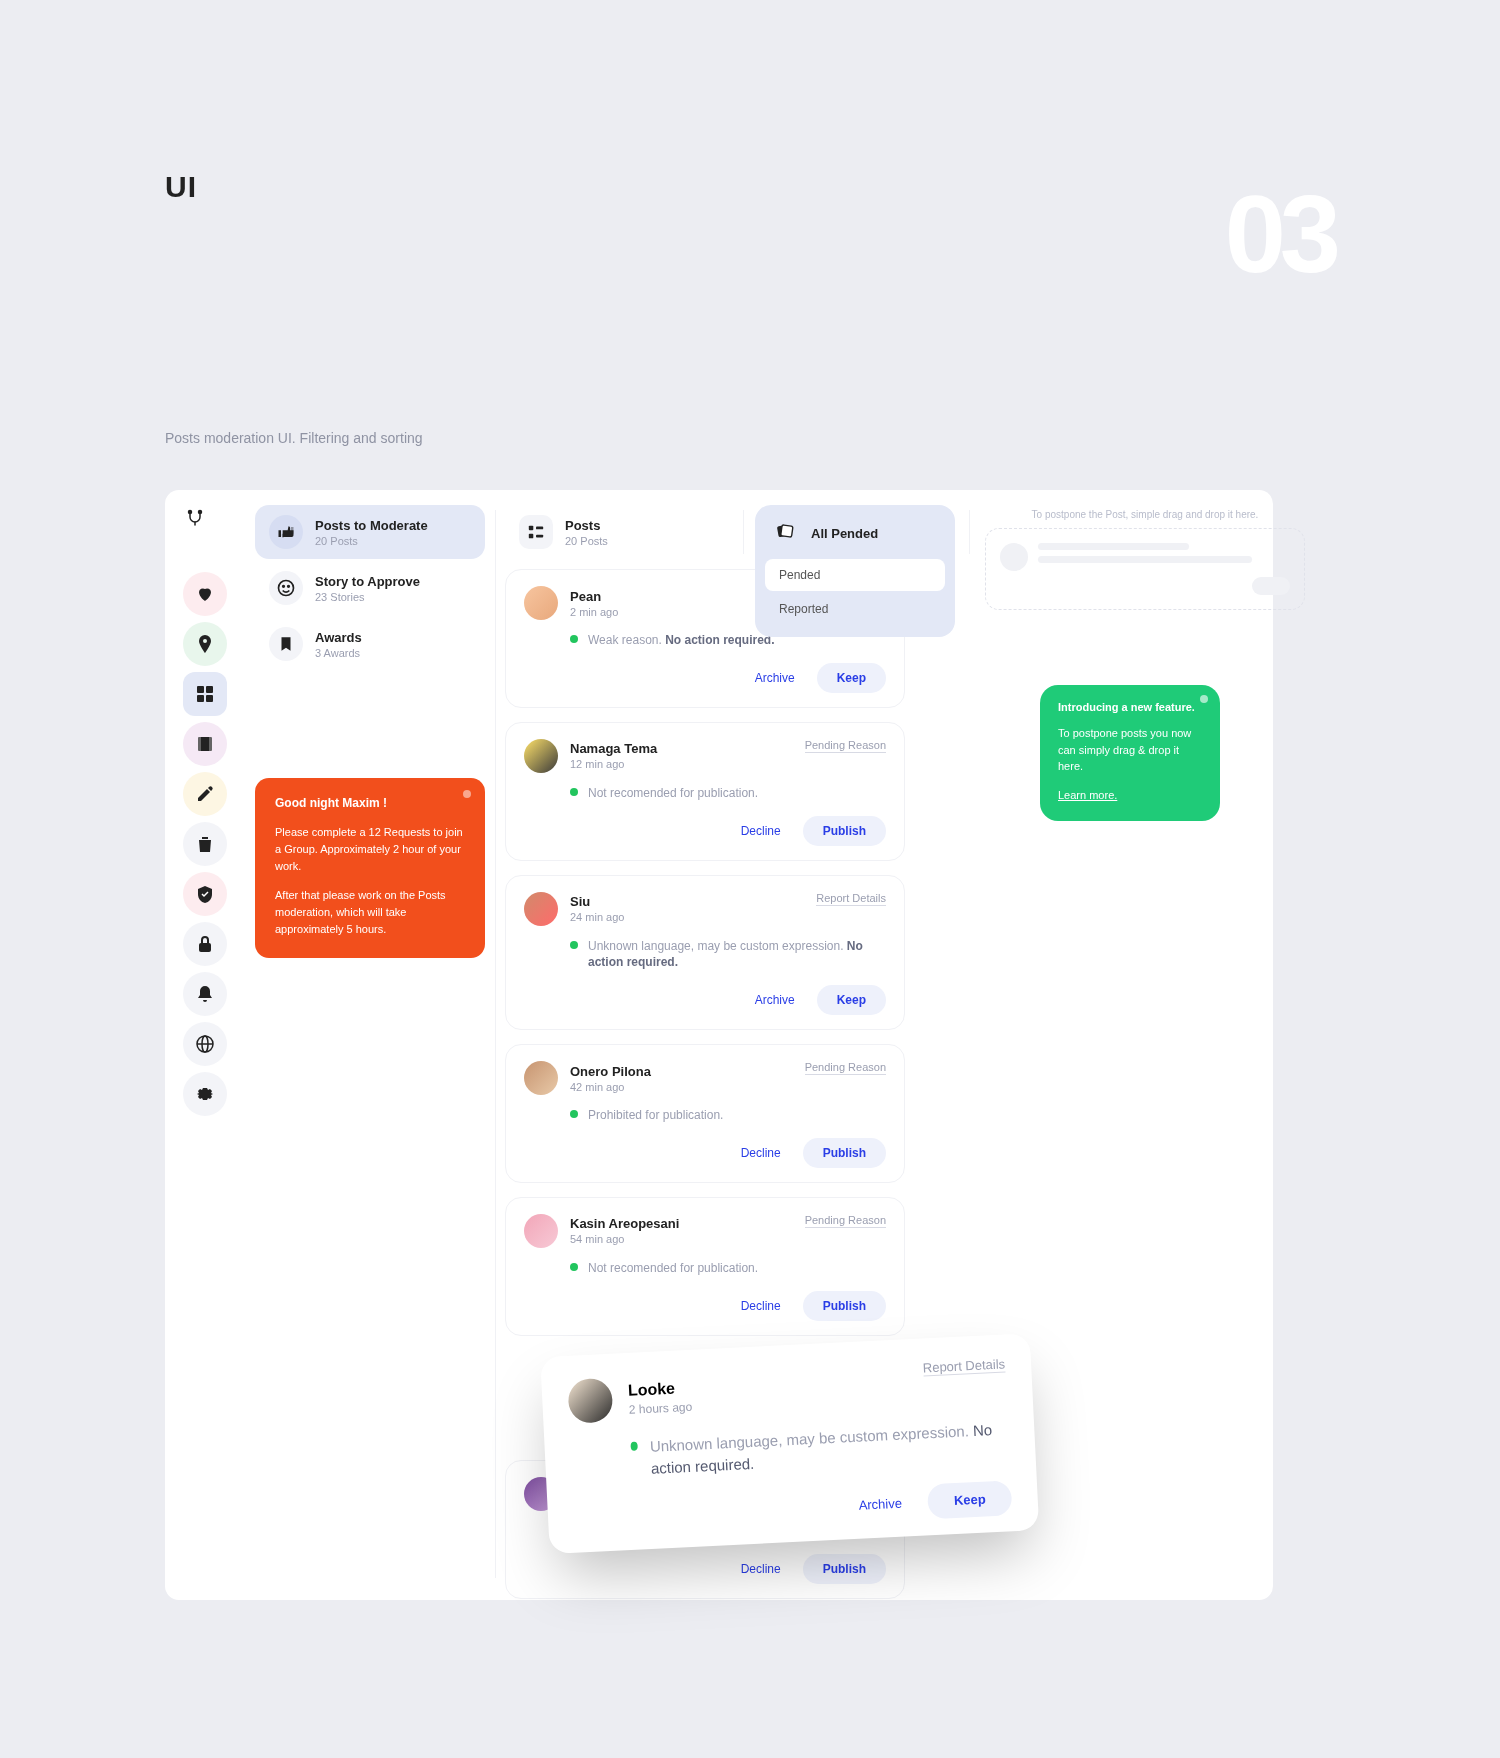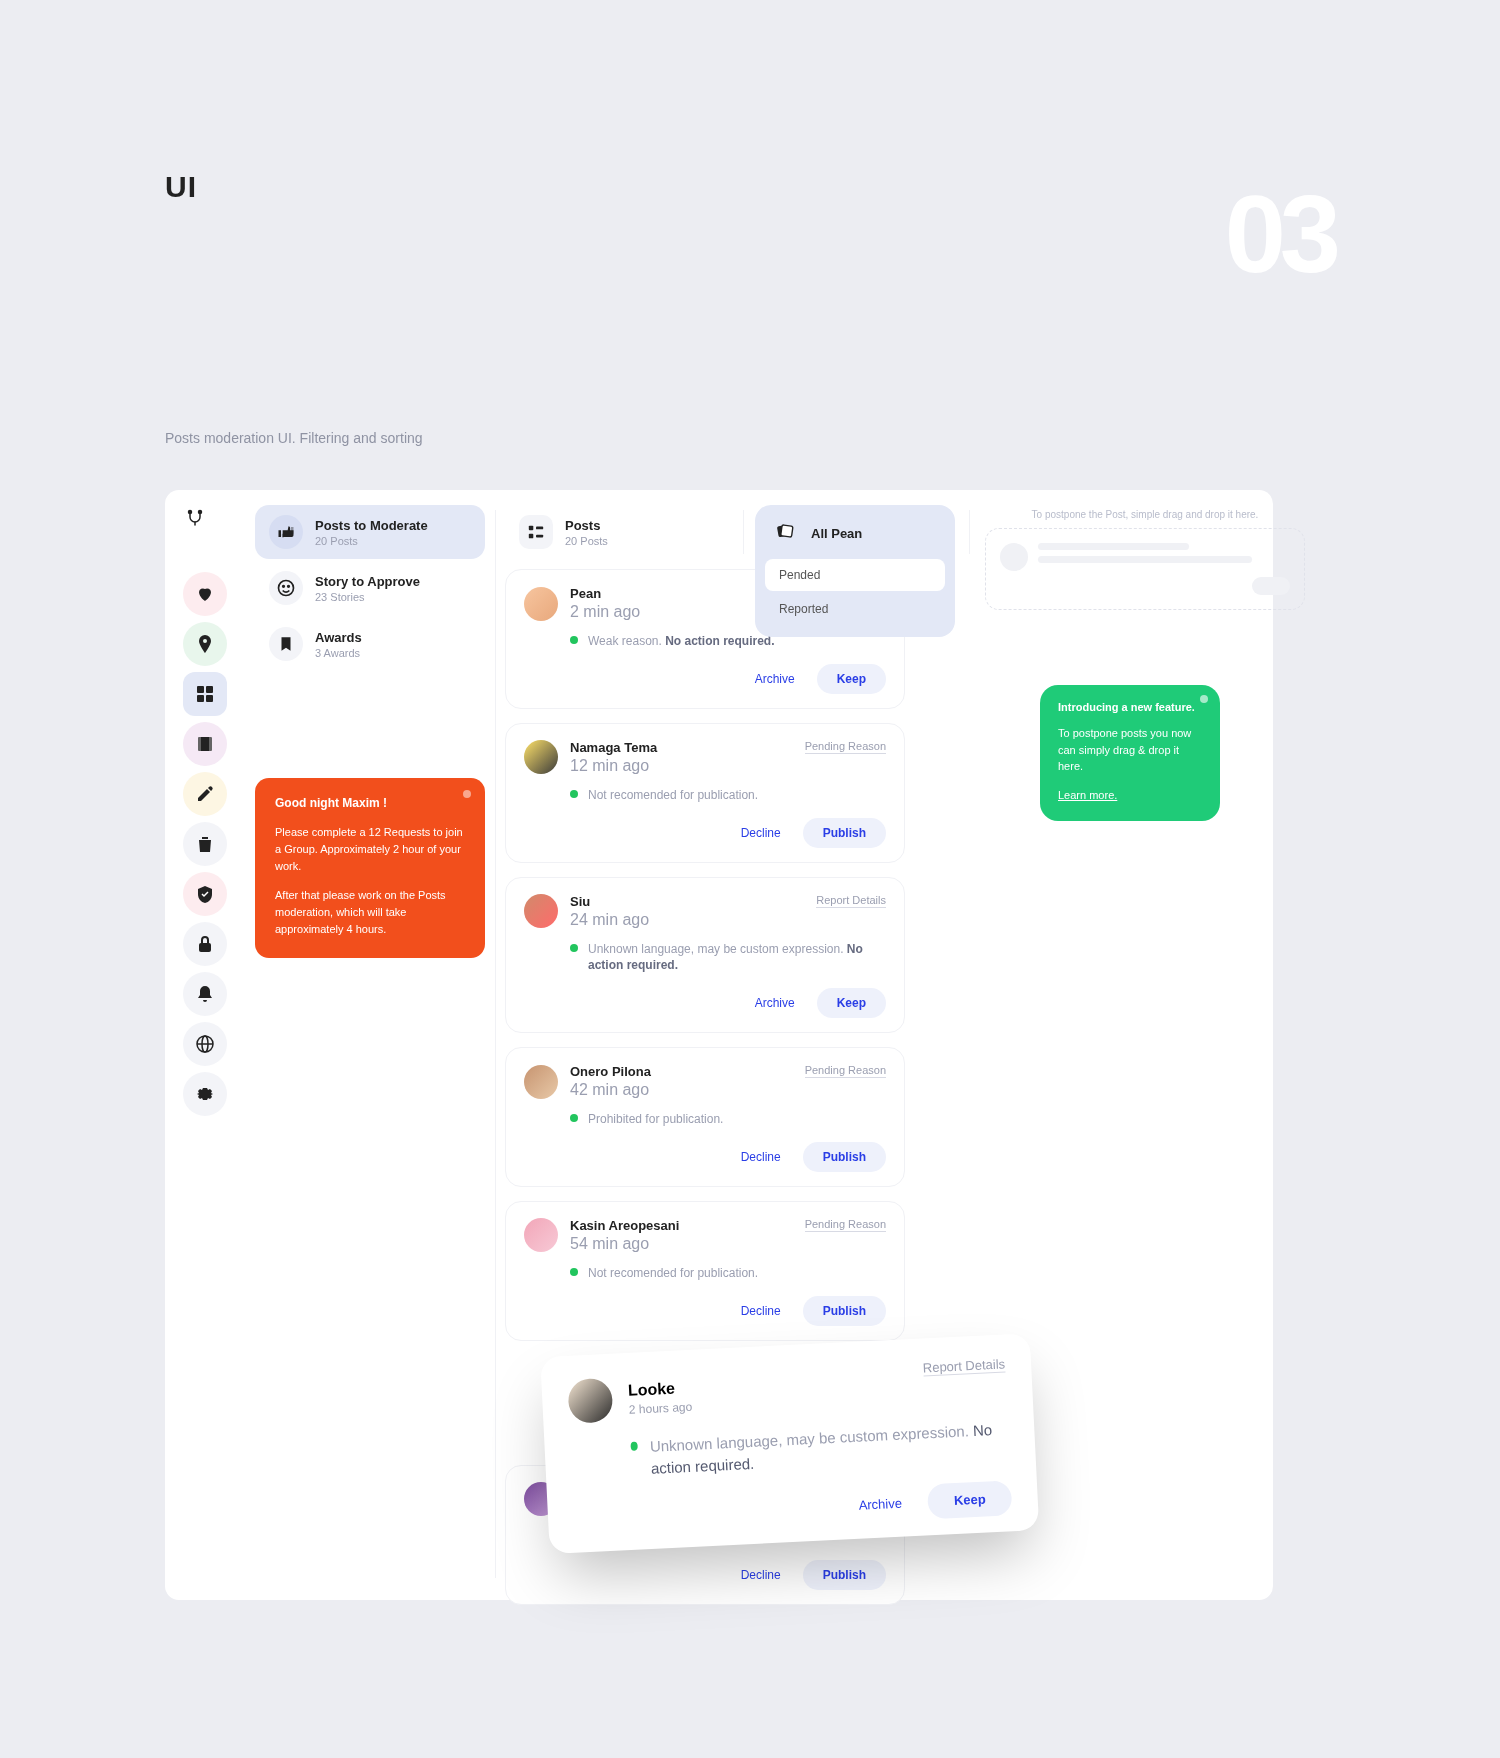--- a/index.html
+++ b/index.html
@@ -35,21 +35,21 @@
   .col2 .head{display:flex;align-items:center;height:54px;padding:0 14px;}
   .col2 .head .cicon{width:34px;height:34px;border-radius:10px;background:#f3f4f8;display:flex;align-items:center;justify-content:center;margin-right:12px;}
   .col2 .head .t1{font-size:13px;font-weight:600;color:#222;}
   .col2 .head .t2{font-size:11px;color:#9a9eb0;margin-top:2px;}
   .cards{margin-top:10px;}
   .card{background:#fff;border:1px solid #f0f1f5;border-radius:16px;padding:16px 18px 14px;margin-bottom:14px;position:relative;}
   .card .top{display:flex;align-items:flex-start;justify-content:space-between;}
   .card .who{display:flex;align-items:center;}
   .avatar{width:34px;height:34px;border-radius:50%;background:linear-gradient(135deg,#f7c59f,#e8a87c);margin-right:12px;flex-shrink:0;}
   .card .name{font-size:13px;font-weight:600;color:#222;}
-  .card .time{font-size:16px;color:#9a9eb0;margin-top:2px;}
+  .card .time{font-size:11px;color:#9a9eb0;margin-top:2px;}
   .card .link{font-size:11px;color:#9a9eb0;border-bottom:1px solid #d8dae4;padding-bottom:1px;cursor:pointer;}
   .card .reason{display:flex;align-items:flex-start;margin-top:12px;margin-left:46px;}
   .card .reason .rdot{width:8px;height:8px;border-radius:50%;background:#22c55e;margin-right:10px;margin-top:3px;flex-shrink:0;}
   .card .reason .rt{font-size:12px;color:#9a9eb0;line-height:1.4;}
   .card .reason .rt b{font-weight:600;color:#666b80;}
   .card .actions{display:flex;justify-content:flex-end;gap:10px;margin-top:14px;}
   .btn-t{font-size:12px;color:#2a3ee6;font-weight:500;background:none;border:none;cursor:pointer;padding:8px 12px;}
   .btn-p{font-size:12px;color:#2a3ee6;font-weight:600;background:#eef1fb;border:none;border-radius:18px;padding:8px 20px;cursor:pointer;}
   
   .lifted{position:absolute;left:380px;top:867px;width:490px;background:#fff;border-radius:20px;box-shadow:0 30px 60px -10px rgba(0,0,0,0.25);padding:24px 26px 16px;transform:rotate(-2.8deg);transform-origin:left center;z-index:50;}
@@ -226,21 +226,21 @@
           <div class="ct">Awards</div>
           <div class="cs">3 Awards</div>
         </div>
       </div>
     </div>
 
   <div class="notif">
     <div class="dot"></div>
     <div class="greet">Good night Maxim !</div>
     <p>Please complete a 12 Requests to join a Group. Approximately 2 hour of your work.</p>
-    <p>After that please work on the Posts moderation, which will take approximately 4 hours.</p>
+    <p>After that please work on the Posts moderation, which will take approximately 5 hours.</p>
   </div>
 
   <div class="col2">
     <div class="head">
       <div class="cicon">
         <svg viewBox="0 0 20 20" width="18" height="18">
             <rect x="2" y="3" width="5" height="5" rx="1" fill="#222"></rect>
             <rect x="2" y="12" width="5" height="5" rx="1" fill="#222"></rect>
             <rect x="10" y="4" width="8" height="3" rx="1" fill="#222"></rect>
             <rect x="10" y="13" width="8" height="3" rx="1" fill="#222"></rect>
@@ -376,21 +376,21 @@
   </div>
 
   <div class="filter">
     <div class="fhead">
       <div class="cicon">
         <svg viewBox="0 0 22 22" width="20" height="20">
             <rect x="3" y="5" width="12" height="12" rx="2" fill="#222" transform="rotate(-10 9 11)"></rect>
             <rect x="7" y="5" width="12" height="12" rx="2" fill="#fff" stroke="#222" stroke-width="1.5" transform="rotate(8 13 11)"></rect>
           </svg>
       </div>
-      <span class="ft">All Pean</span>
+      <span class="ft">All Pended</span>
     </div>
     <div class="fopt sel">Pended</div>
     <div class="fopt">Reported</div>
   </div>
 
   <div class="col4">
     <div class="hint">To postpone the Post, simple drag and drop it here.</div>
     <div class="drop">
       <div class="sk-av"></div>
       <div class="sk-lines">

